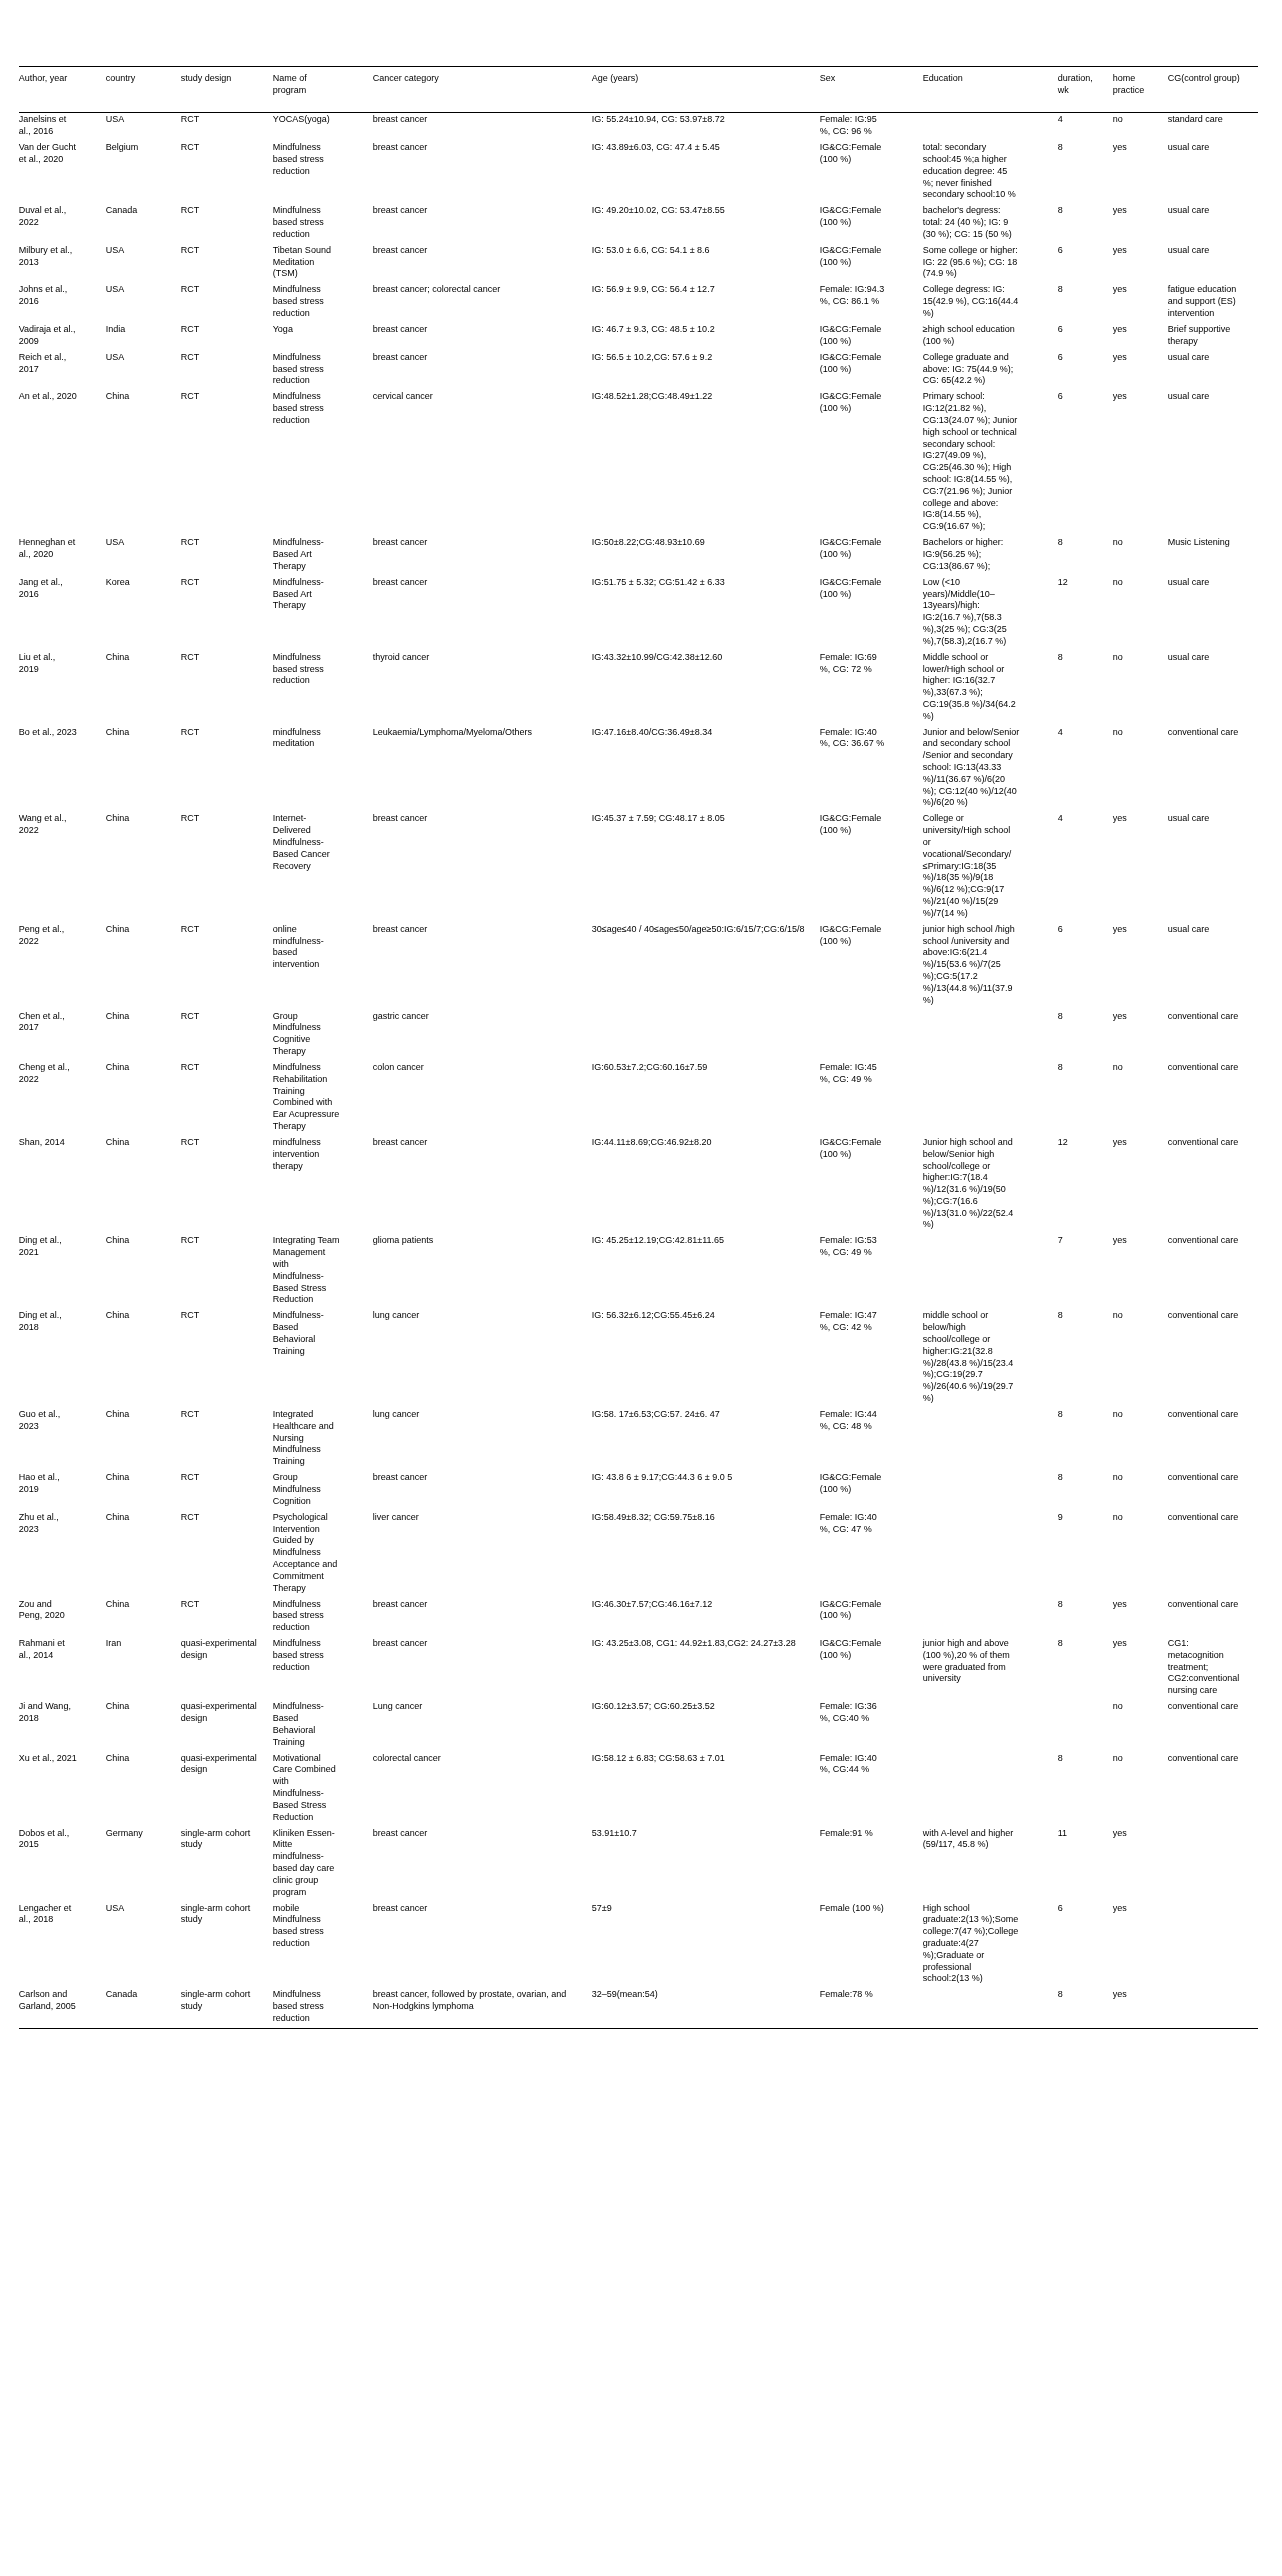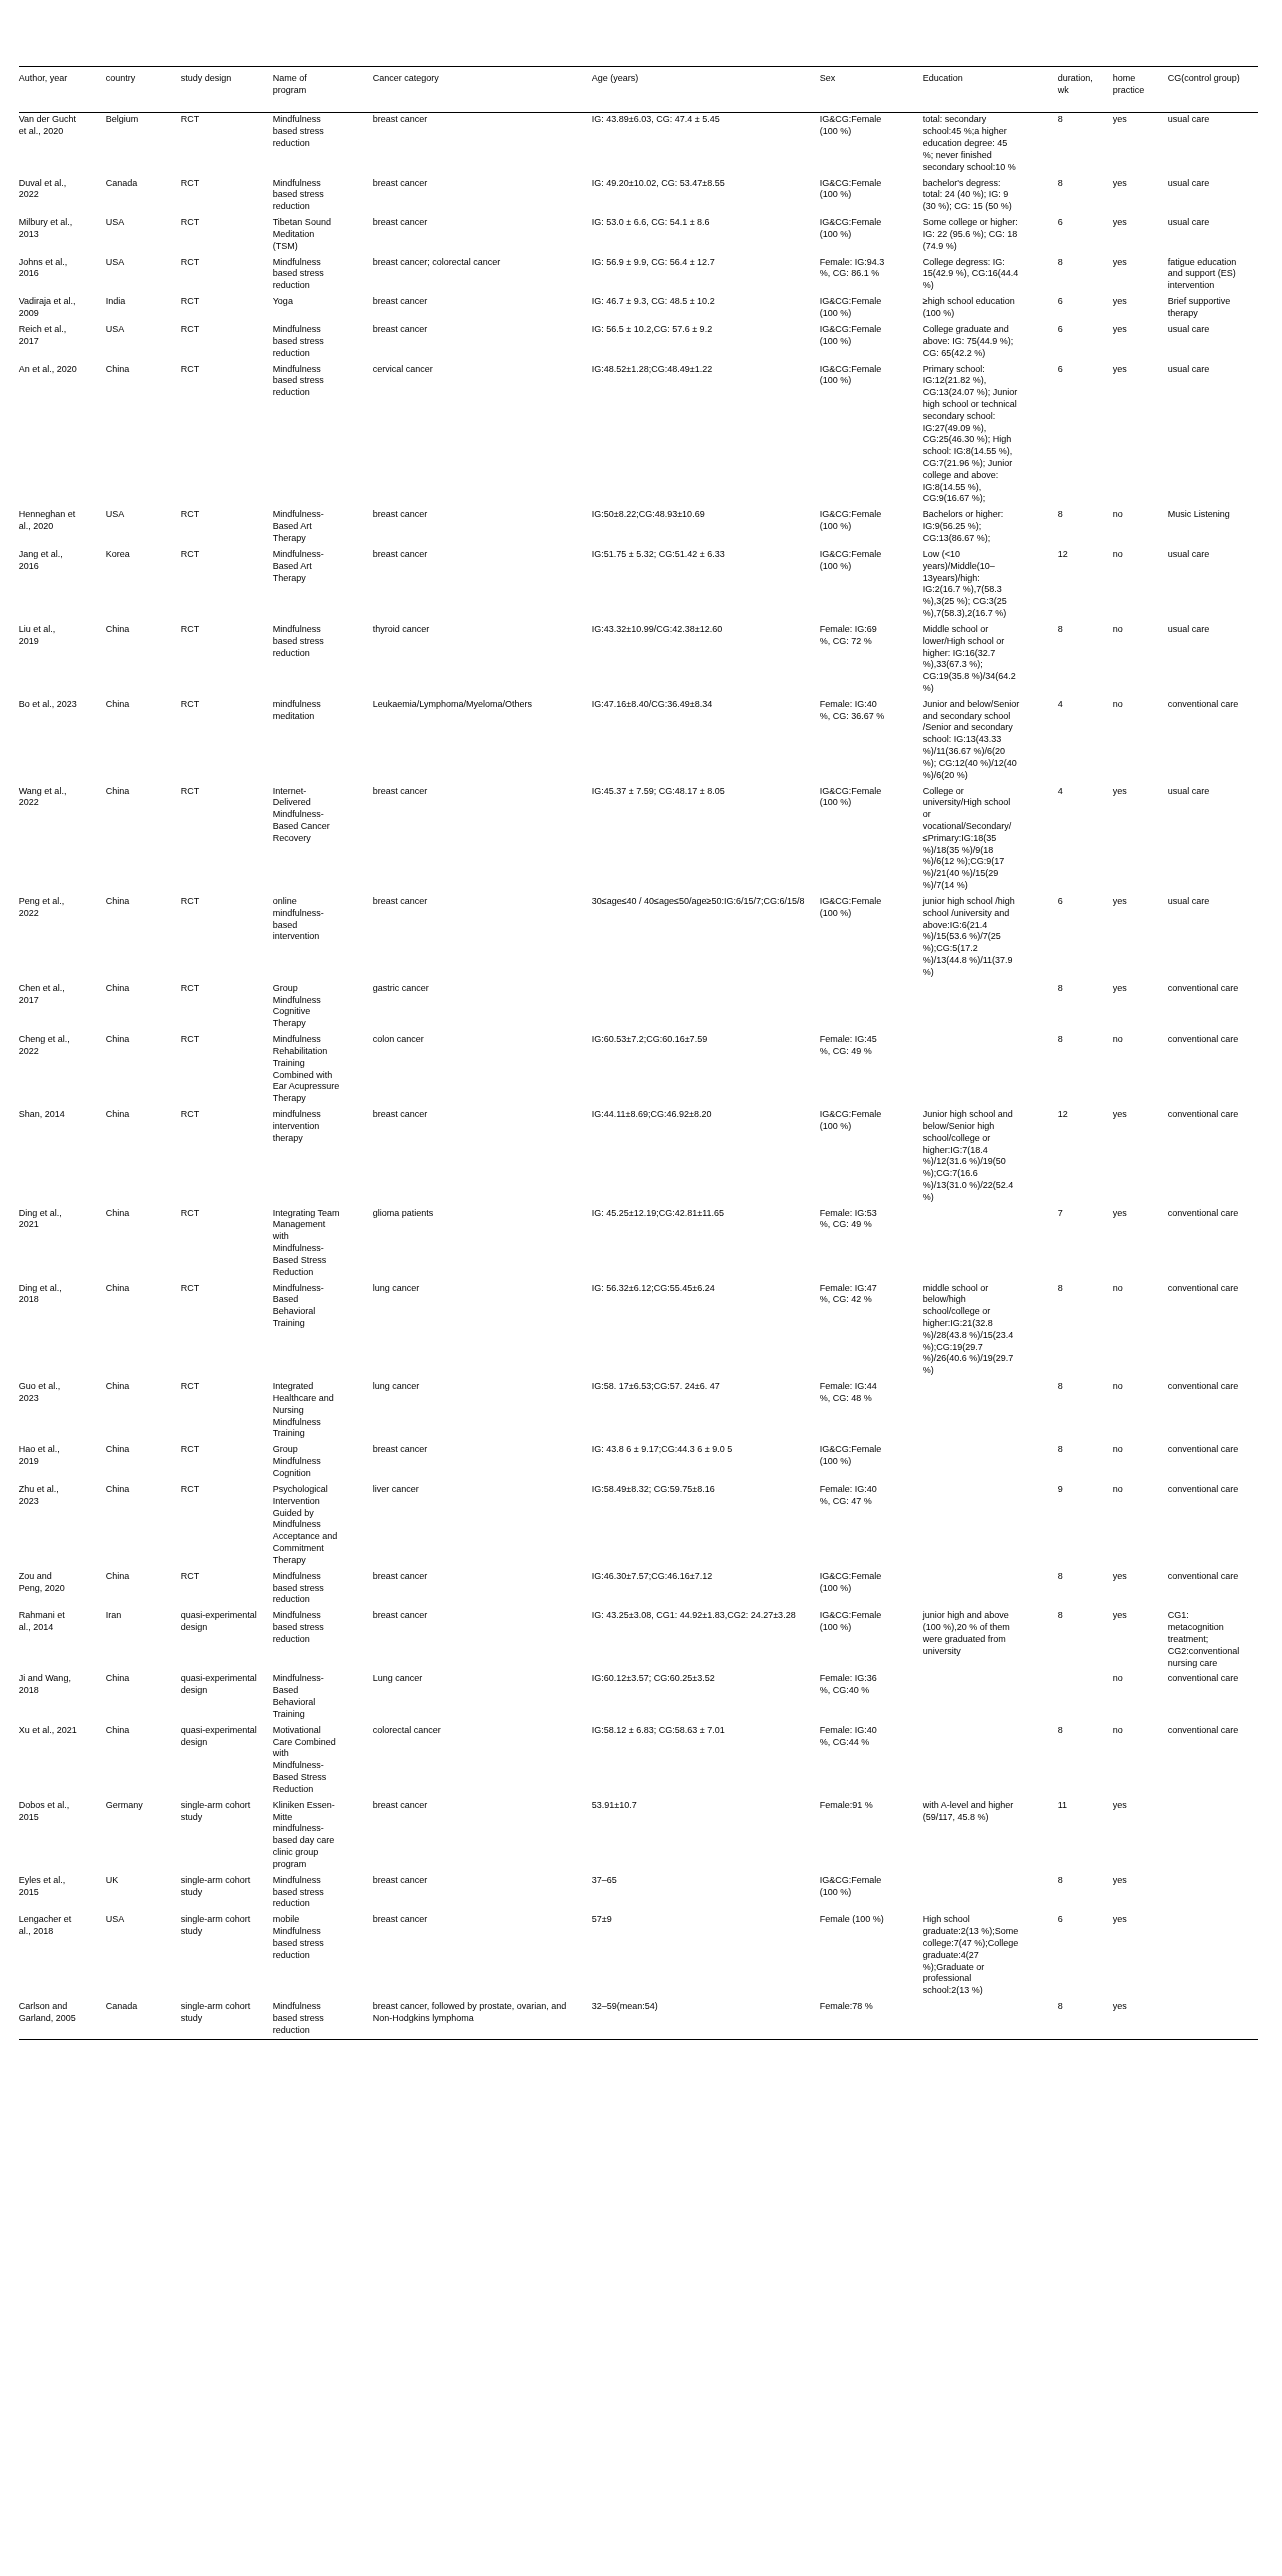--- a/index.html
+++ b/index.html
@@ -69,20 +69,33 @@
           <th>Age (years)</th>
           <th>Sex</th>
           <th>Education</th>
           <th>duration, wk</th>
           <th>home practice</th>
           <th>CG(control group)</th>
         </tr>
     </thead>
     <tbody>
         <tr>
+          <td>Janelsins et al., 2016</td>
+          <td>USA</td>
+          <td>RCT</td>
+          <td>YOCAS(yoga)</td>
+          <td>breast cancer</td>
+          <td>IG: 55.24±10.94, CG: 53.97±8.72</td>
+          <td>Female: IG:95 %, CG: 96 %</td>
+          <td></td>
+          <td>4</td>
+          <td>no</td>
+          <td>standard care</td>
+        </tr>
+        <tr>
           <td>Van der Gucht et al., 2020</td>
           <td>Belgium</td>
           <td>RCT</td>
           <td>Mindfulness based stress reduction</td>
           <td>breast cancer</td>
           <td>IG: 43.89±6.03, CG: 47.4 ± 5.45</td>
           <td>IG&amp;CG:Female (100 %)</td>
           <td>total: secondary school:45 %;a higher education degree: 45 %; never finished secondary school:10 %</td>
           <td>8</td>
           <td>yes</td>
@@ -407,33 +420,20 @@
           <td>Kliniken Essen-Mitte mindfulness-based day care clinic group program</td>
           <td>breast cancer</td>
           <td>53.91±10.7</td>
           <td>Female:91 %</td>
           <td>with A-level and higher (59/117, 45.8 %)</td>
           <td>11</td>
           <td>yes</td>
           <td></td>
         </tr>
         <tr>
-          <td>Eyles et al., 2015</td>
-          <td>UK</td>
-          <td>single-arm cohort study</td>
-          <td>Mindfulness based stress reduction</td>
-          <td>breast cancer</td>
-          <td>37–65</td>
-          <td>IG&amp;CG:Female (100 %)</td>
-          <td></td>
-          <td>8</td>
-          <td>yes</td>
-          <td></td>
-        </tr>
-        <tr>
           <td>Lengacher et al., 2018</td>
           <td>USA</td>
           <td>single-arm cohort study</td>
           <td>mobile Mindfulness based stress reduction</td>
           <td>breast cancer</td>
           <td>57±9</td>
           <td>Female (100 %)</td>
           <td>High school graduate:2(13 %);Some college:7(47 %);College graduate:4(27 %);Graduate or professional school:2(13 %)</td>
           <td>6</td>
           <td>yes</td>

